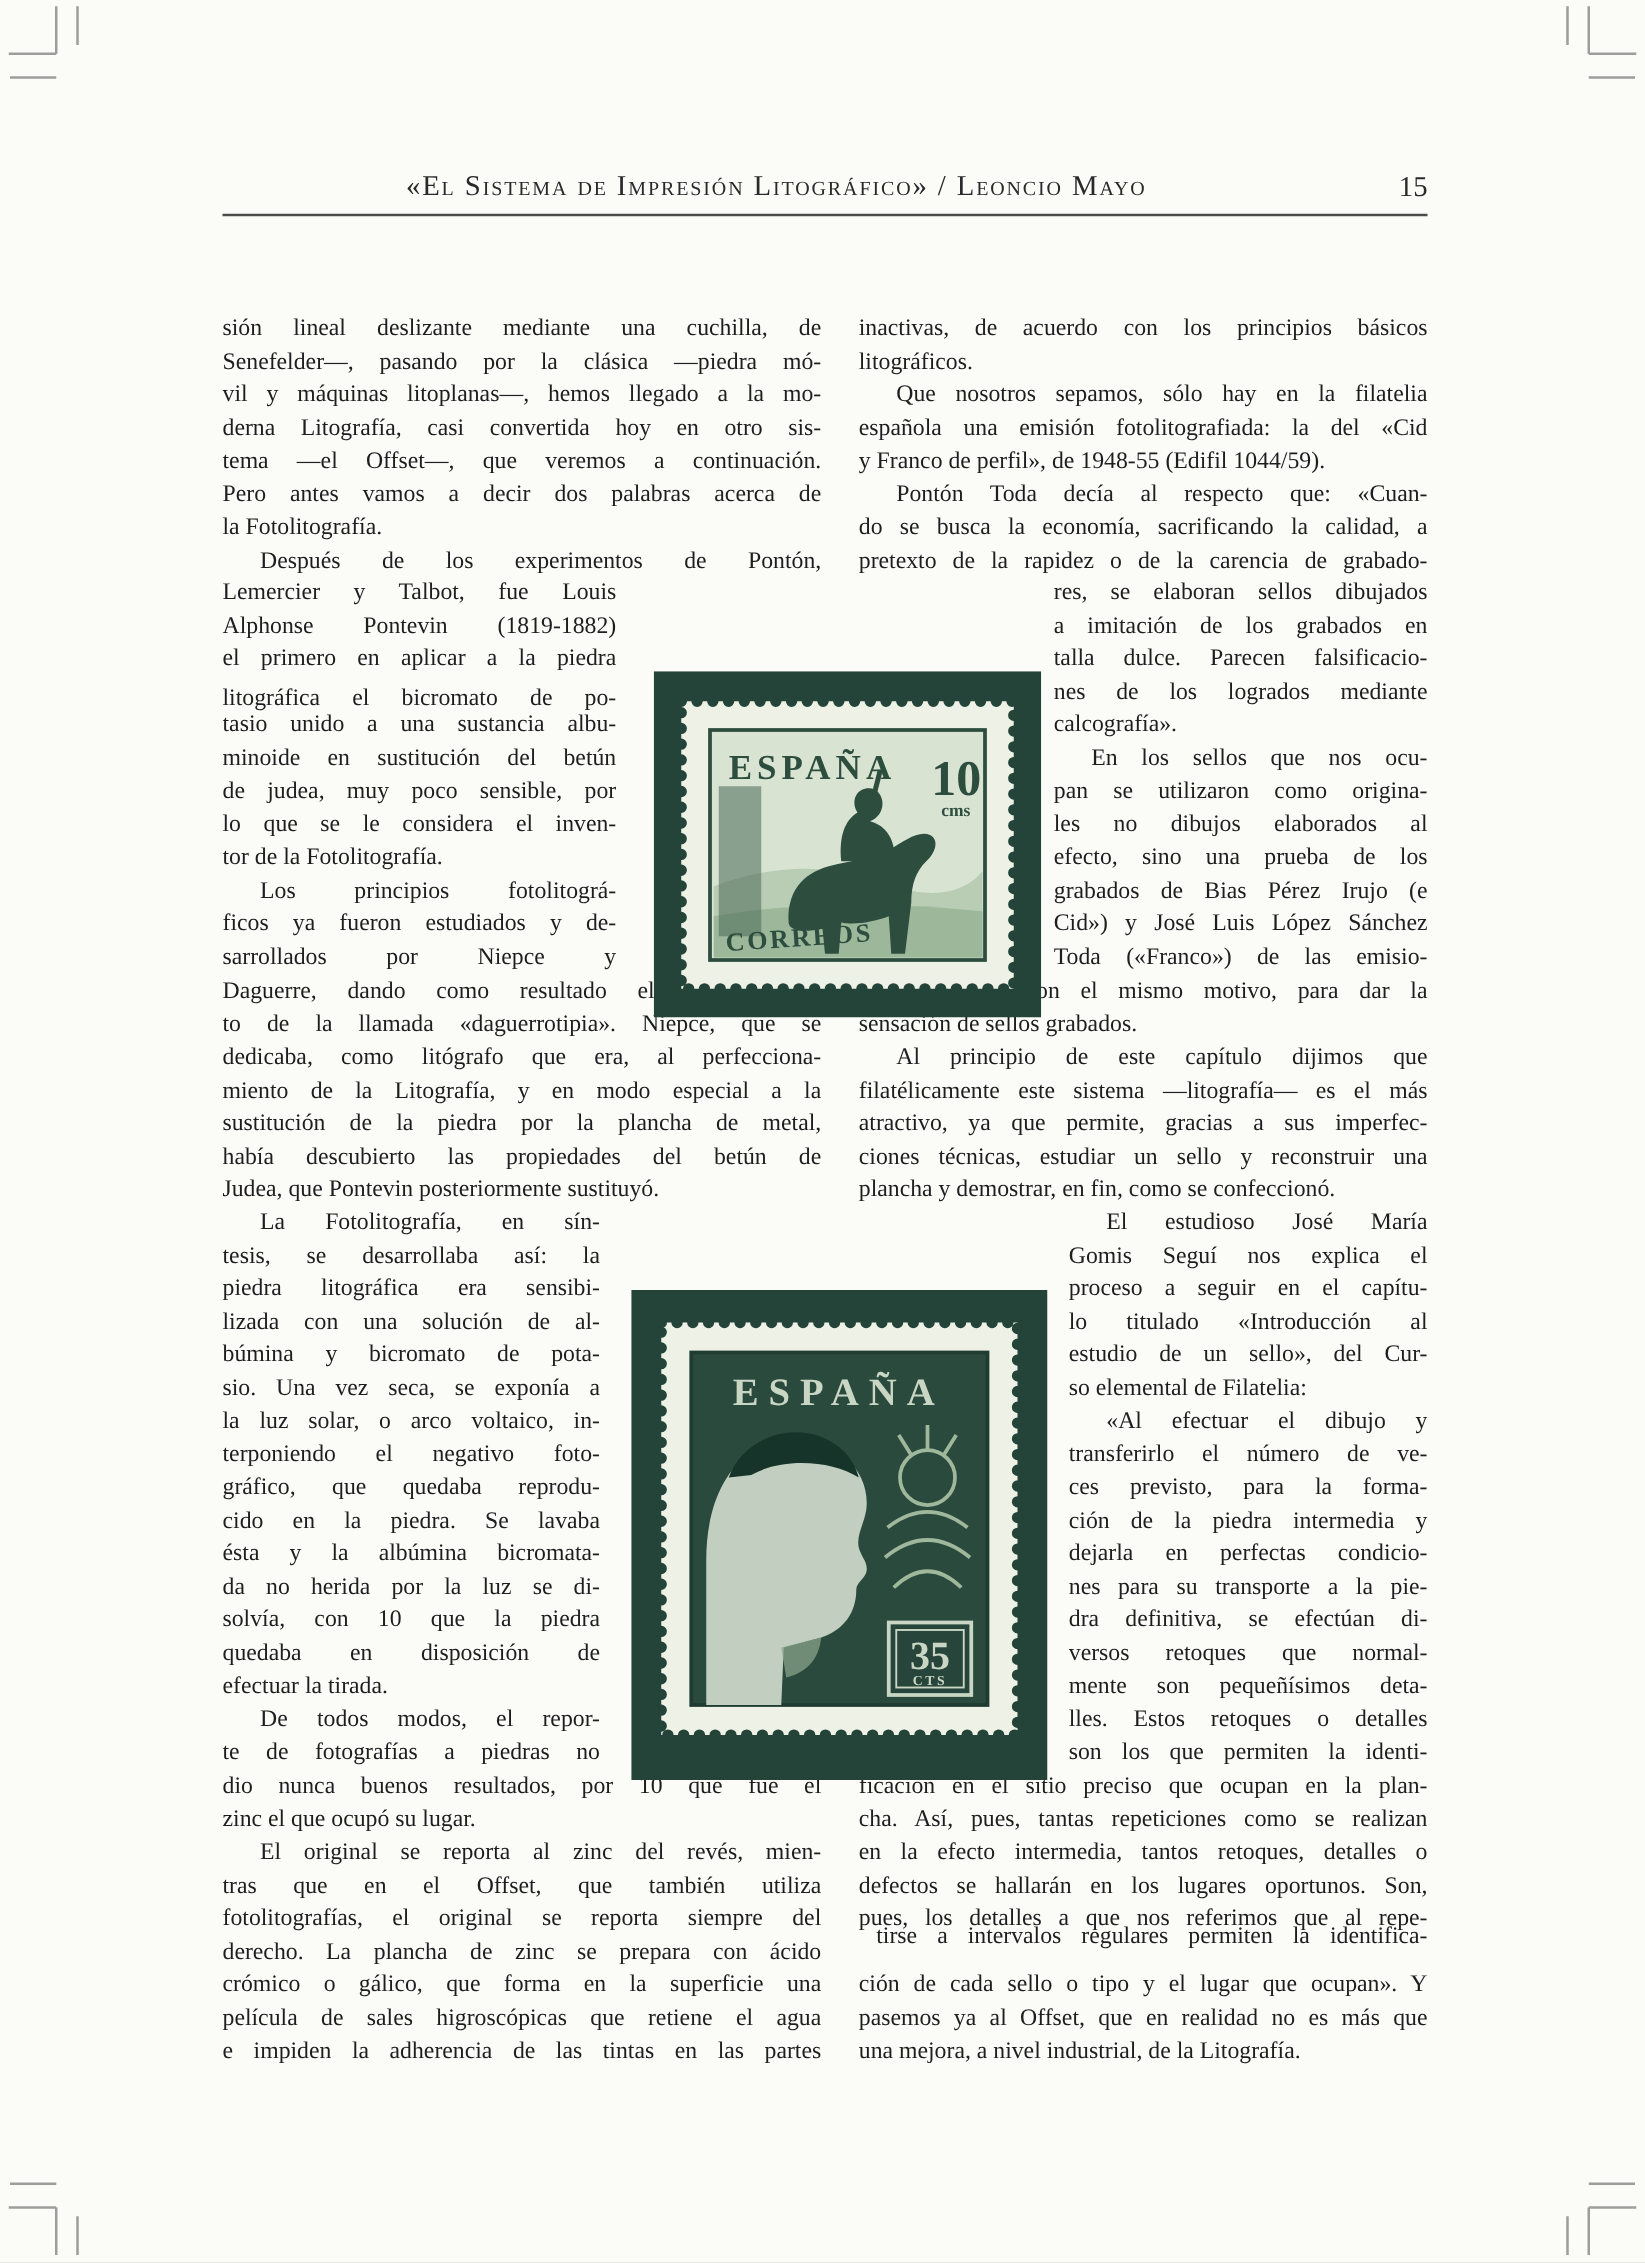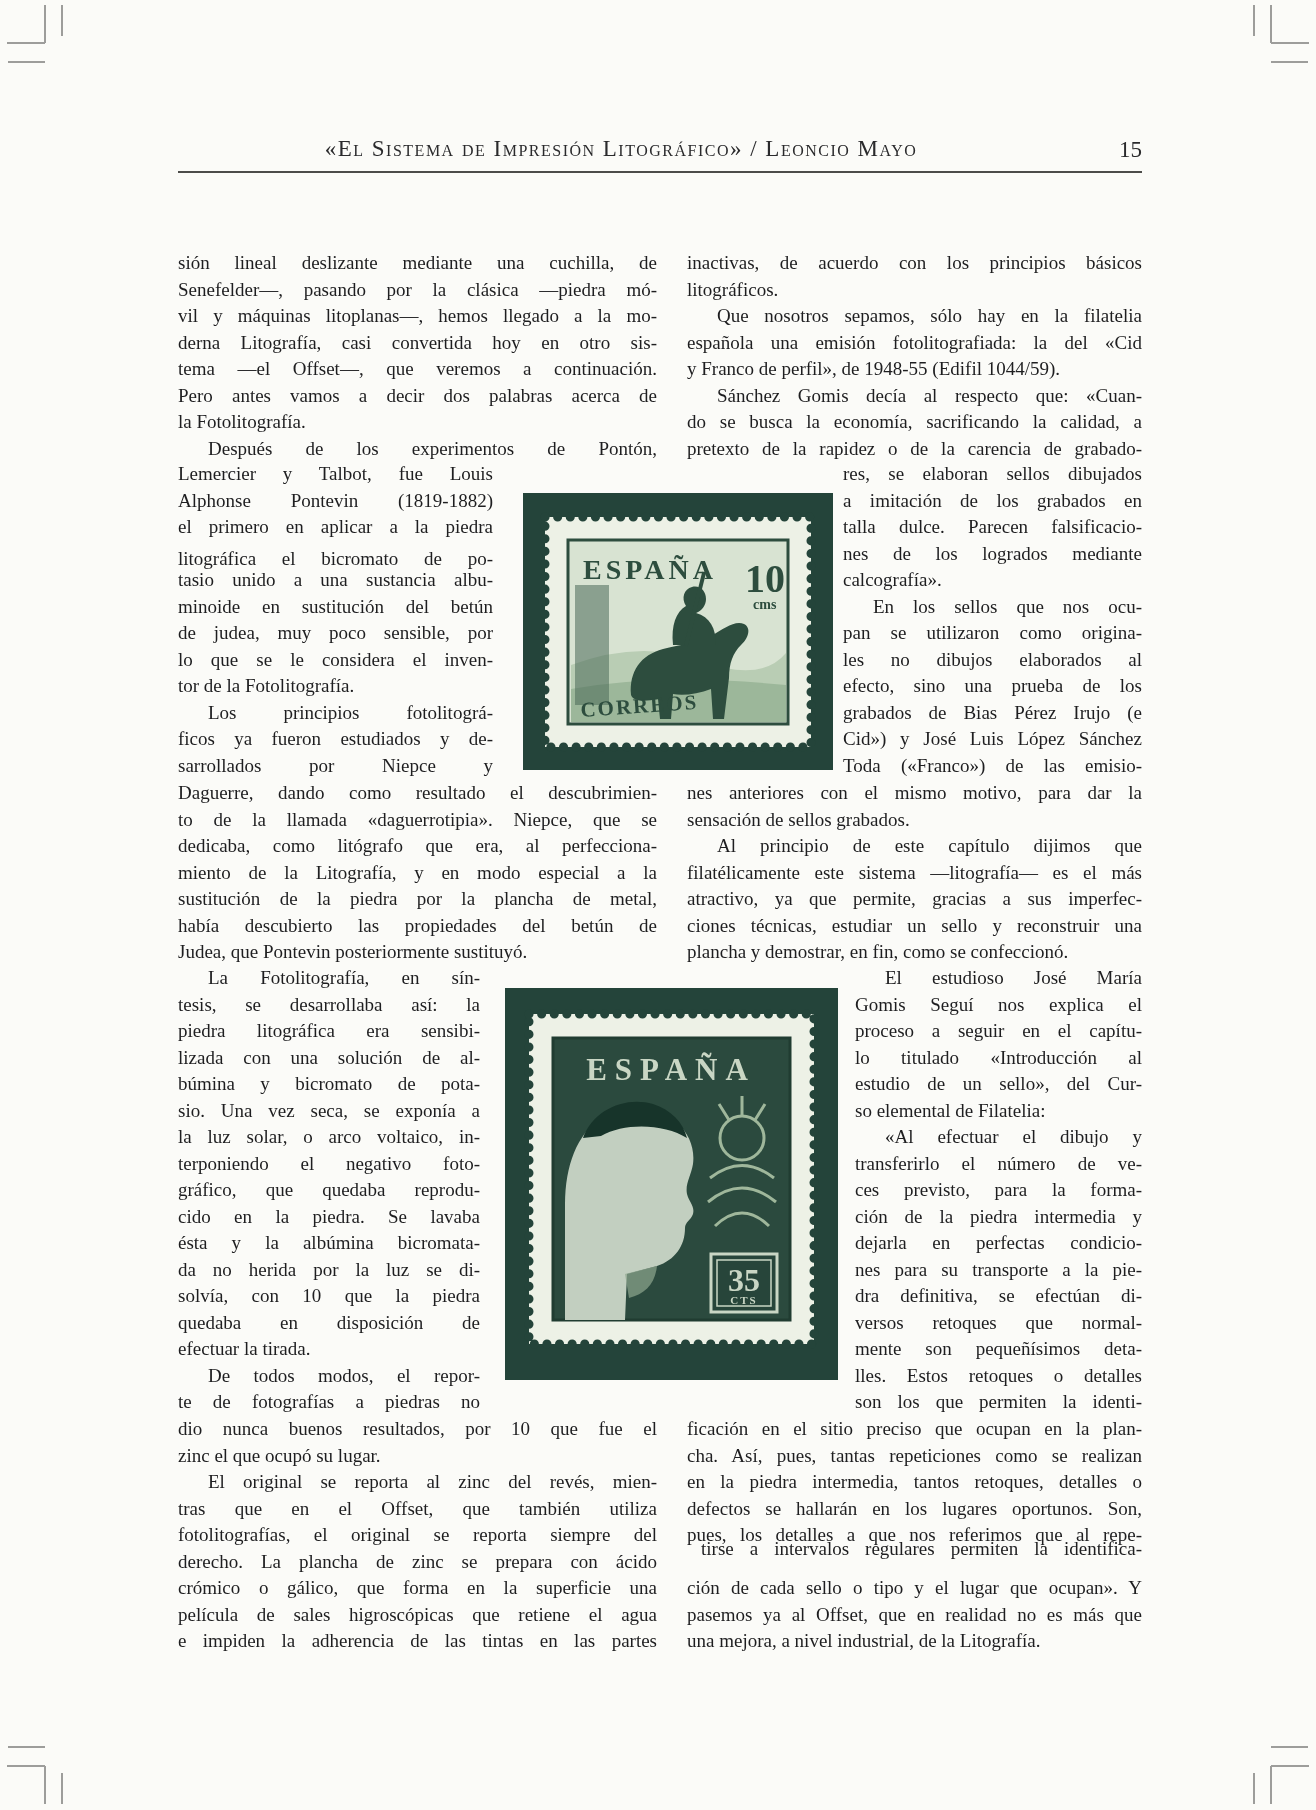--- a/index.html
+++ b/index.html
@@ -22,21 +22,21 @@
   .rule{position:absolute;left:178px;top:171px;width:964px;height:2px;background:#4c4c4a;}
   .seg{position:absolute;}
   .tline{
     position:absolute;left:0;right:0;height:27px;line-height:26.5px;
     font-size:19px;text-align:justify;text-align-last:justify;
     box-sizing:border-box;overflow:hidden;white-space:nowrap;
     text-align:justify;
   }
   .tline.last{text-align-last:left;}
   .tline.ind{padding-left:30px;}
-  .stamp{position:absolute;}
+  .stamp{position:absolute;margin-top:44px;}
   .stamp svg{display:block;}
 </style>
 </head>
 <body>
 
 <div class="page">
 
   <div class="crop" style="left:44px;top:5px;width:2px;height:38px;"></div>
   <div class="crop" style="left:7px;top:42px;width:38px;height:2px;"></div>
   <div class="crop" style="left:61px;top:5px;width:2px;height:31px;"></div>
@@ -123,21 +123,21 @@
       <div class="tline" style="top: 159px;">crómico o gálico, que forma en la superficie una</div>
       <div class="tline" style="top: 185.5px;">película de sales higroscópicas que retiene el agua</div>
       <div class="tline" style="top: 212px;">e impiden la adherencia de las tintas en las partes</div>
     </div>
   <div class="seg" style="left: 687px; top: 250px; width: 455px; height: 214px;">
       <div class="tline" style="top: 0px;">inactivas, de acuerdo con los principios básicos</div>
       <div class="tline last" style="top: 26.5px;">litográficos.</div>
       <div class="tline ind" style="top: 53px;">Que nosotros sepamos, sólo hay en la filatelia</div>
       <div class="tline" style="top: 79.5px;">española una emisión fotolitografiada: la del «Cid</div>
       <div class="tline last" style="top: 106px;">y Franco de perfil», de 1948-55 (Edifil 1044/59).</div>
-      <div class="tline ind" style="top: 132.5px;">Sánchez Gomis decía al respecto que: «Cuan-</div>
+      <div class="tline ind" style="top: 132.5px;">Pontón Toda decía al respecto que: «Cuan-</div>
       <div class="tline" style="top: 159px;">do se busca la economía, sacrificando la calidad, a</div>
       <div class="tline" style="top: 185.5px;">pretexto de la rapidez o de la carencia de grabado-</div>
     </div>
   <div class="seg" style="left: 843px; top: 461px; width: 299px; height: 320px;">
       <div class="tline" style="top: 0px;">res, se elaboran sellos dibujados</div>
       <div class="tline" style="top: 26.5px;">a imitación de los grabados en</div>
       <div class="tline" style="top: 53px;">talla dulce. Parecen falsificacio-</div>
       <div class="tline" style="top: 79.5px;">nes de los logrados mediante</div>
       <div class="tline last" style="top: 106px;">calcografía».</div>
       <div class="tline ind" style="top: 132.5px;">En los sellos que nos ocu-</div>
@@ -172,21 +172,21 @@
       <div class="tline" style="top: 291.5px;">nes para su transporte a la pie-</div>
       <div class="tline" style="top: 318px;">dra definitiva, se efectúan di-</div>
       <div class="tline" style="top: 344.5px;">versos retoques que normal-</div>
       <div class="tline" style="top: 371px;">mente son pequeñísimos deta-</div>
       <div class="tline" style="top: 397.5px;">lles. Estos retoques o detalles</div>
       <div class="tline" style="top: 424px;">son los que permiten la identi-</div>
     </div>
   <div class="seg" style="left: 687px; top: 1416px; width: 455px; height: 240.5px;">
       <div class="tline" style="top: 0px;">ficación en el sitio preciso que ocupan en la plan-</div>
       <div class="tline" style="top: 26.5px;">cha. Así, pues, tantas repeticiones como se realizan</div>
-      <div class="tline" style="top: 53px;">en la piedra intermedia, tantos retoques, detalles o</div>
+      <div class="tline" style="top: 53px;">en la efecto intermedia, tantos retoques, detalles o</div>
       <div class="tline" style="top: 79.5px;">defectos se hallarán en los lugares oportunos. Son,</div>
       <div class="tline" style="top: 106px;">pues, los detalles a que nos referimos que al repe-</div>
       <div class="tline" style="top: 120px; margin-left: 14px;">tirse a intervalos regulares permiten la identifica-</div>
       <div class="tline" style="top: 159px;">ción de cada sello o tipo y el lugar que ocupan». Y</div>
       <div class="tline" style="top: 185.5px;">pasemos ya al Offset, que en realidad no es más que</div>
       <div class="tline last" style="top: 212px;">una mejora, a nivel industrial, de la Litografía.</div>
     </div>
 
   <div class="stamp" style="left:523px;top:493px;">
     <svg width="310" height="277" viewBox="0 0 310 277">

